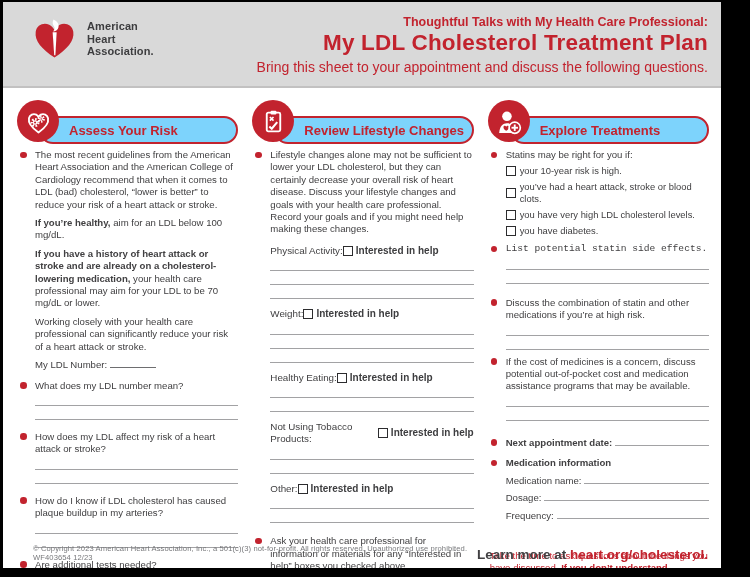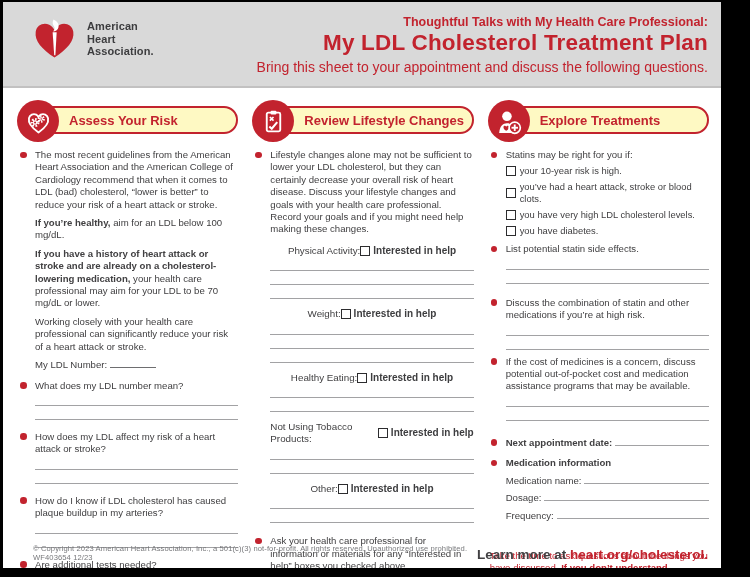--- a/index.html
+++ b/index.html
@@ -19,37 +19,37 @@
   .hdr-right{position:absolute;right:13px;top:13px;text-align:right;color:var(--red,#c2232e)}
   .kicker{font-size:12.5px;font-weight:bold}
   .title{font-size:22.5px;font-weight:bold;margin-top:1px;letter-spacing:.2px}
   .subtitle{font-size:14px;font-weight:500;margin-top:3px}
   
   .cols{display:flex;padding:12px 12px 0 16px;gap:16px}
   .col{flex:1;min-width:0}
   .chead{position:relative;height:42px;margin-bottom:7px}
   .badge{position:absolute;left:-2px;top:0;width:42px;height:42px;border-radius:50%;
     background:var(--red,#c2232e);display:flex;align-items:center;justify-content:center;z-index:1}
-  .pill{position:absolute;left:20px;right:0;top:6px;height:28px;border:2px solid var(--red,#c2232e);
+  .pill{position:absolute;left:20px;right:0;top:16px;height:28px;border:2px solid var(--red,#c2232e);
     border-radius:16px;display:flex;align-items:center;padding-left:28px;color:var(--red,#c2232e);
-    font-weight:bold;font-size:13px;white-space:nowrap;background:#fef9c3;box-sizing:border-box}
+    font-weight:bold;font-size:13px;white-space:nowrap;background:#7dd3fc;box-sizing:border-box}
   .col-body{font-size:9.6px;color:var(--txt,#414042);line-height:12.4px}
   .item{margin-top:6px}
   .item.bullet{position:relative;padding-left:16px}
   .dot{position:absolute;left:1px;top:2.5px;width:6.5px;height:6.5px;border-radius:50%;background:var(--red,#c2232e)}
   .item.para{margin-left:16px}
   .item.note{color:var(--red,#c2232e);font-weight:500}
   .b{font-weight:bold}
   .wline{height:0;border-bottom:1px solid var(--line,#a2a2a4);margin-top:13px}
   .sline{display:inline-block;width:46px;border-bottom:1px solid #6e6e70;height:8px}
   .ifield{display:flex;align-items:baseline}
   .fline{flex:1;border-bottom:1px solid var(--line,#a2a2a4);height:8px;margin-left:3px;min-width:20px}
   
   .item.goal{margin-left:16px;margin-top:9px}
-  .grow{display:flex;justify-content:center;align-items:center}
+  .grow{display:flex;justify-content:flex-start;align-items:center}
   .glabel{font-size:9.8px}
   .cbwrap{display:flex;align-items:center;gap:3px}
   .cbox{width:8px;height:8px;border:1.5px solid #2c2c2e;background:#fff;display:inline-block;flex:none}
   .cbtxt{font-size:10px;font-weight:600;color:#3d3d3f;white-space:nowrap}
   
   .cbrow{display:flex;align-items:center;gap:4px;margin-top:3.5px}
   .cbltxt{font-size:9.4px}
   
   .frow{display:flex;align-items:baseline;margin-top:5px}
   .flabel{white-space:nowrap}
@@ -275,21 +275,21 @@
               <div class="cbrow">
                 <span class="cbox"></span>
                 <span class="cbltxt">you have very high LDL cholesterol levels.</span>
               </div>
               <div class="cbrow">
                 <span class="cbox"></span>
                 <span class="cbltxt">you have diabetes.</span>
               </div>
             </div>
           </div>
-          <div class="item bullet" style="">
+          <div class="item bullet" style=" font-family: Liberation Mono, monospace;">
             <span class="dot"></span>
             <div class="bcontent">
               <div class="runs"><span>List potential statin side effects.</span></div>
               <div class="wline"></div>
               <div class="wline"></div>
             </div>
           </div>
           <div class="item bullet" style="margin-top: 13px;">
             <span class="dot"></span>
             <div class="bcontent">

